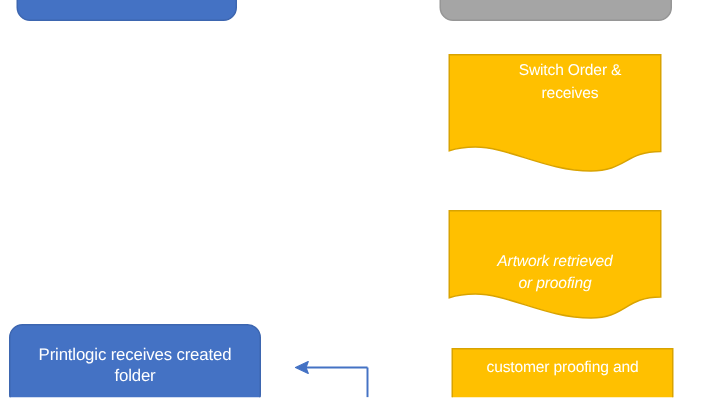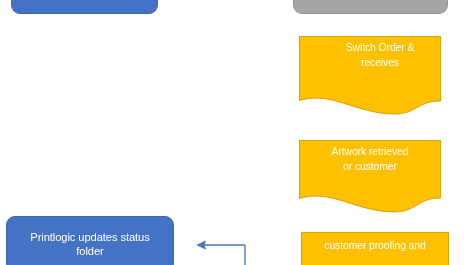--- a/index.html
+++ b/index.html
@@ -95,21 +95,22 @@
     padding-left: 20px;
   }
 
   #doc-artwork-retrieved {
     left: 299px;
     top: 140px;
     width: 142px;
     height: 75px;
   }
   #doc-artwork-retrieved .doc-text {
-    top: 5px;
+    top: 28px;
+    font-style: italic;
   }
 
   #doc-artwork-preflight {
     left: 301px;
     top: 232px;
     width: 148px;
     height: 72px;
   }
   #doc-artwork-preflight .doc-text {
     top: 7px;
@@ -150,36 +151,36 @@
       <div>receives</div>
     </div>
   </div>
 
   <div class="doc-shape" id="doc-artwork-retrieved">
     <svg width="142" height="75" viewBox="0 0 142 75">
       <path d="M0.5,0.5 H141.5 V58 C118,58 118,72 95,72 C65,72 40,56 18,56 C11,56 5,57 0.5,58.5 Z" fill="#FFC000" stroke="#D9A300" stroke-width="1"></path>
     </svg>
     <div class="doc-text">
       <div>Artwork retrieved</div>
-      <div>or customer</div>
+      <div>or proofing</div>
     </div>
   </div>
 
   <div class="doc-shape" id="doc-artwork-preflight">
     <svg width="148" height="72" viewBox="0 0 148 72">
       <path d="M0.5,0.5 H147.5 V56 C122,56 122,70 97,70 C66,70 41,54 18,54 C11,54 5,55 0.5,56.5 Z" fill="#FFC000" stroke="#D9A300" stroke-width="1"></path>
     </svg>
     <div class="doc-text">
       <div>customer proofing and</div>
     </div>
   </div>
 
   <div class="rounded-box blue" id="box-printlogic">
     <span>
-      <span>Printlogic updates status</span><br>
+      <span>Printlogic receives created</span><br>
       <span>folder</span>
     </span>
   </div>
 
   <div id="connector-status">
     <svg width="70" height="29" viewBox="0 0 70 29">
       <path d="M55,9 H13" fill="none" stroke="#4472C4" stroke-width="1.3"></path>
       <path d="M55,9 V29" fill="none" stroke="#4472C4" stroke-width="1.3"></path>
       <path d="M7,9 L15.5,5 L14,9 L15.5,13 Z" fill="#4472C4" stroke="#4472C4" stroke-width="0.8" stroke-linejoin="round"></path>
     </svg>

